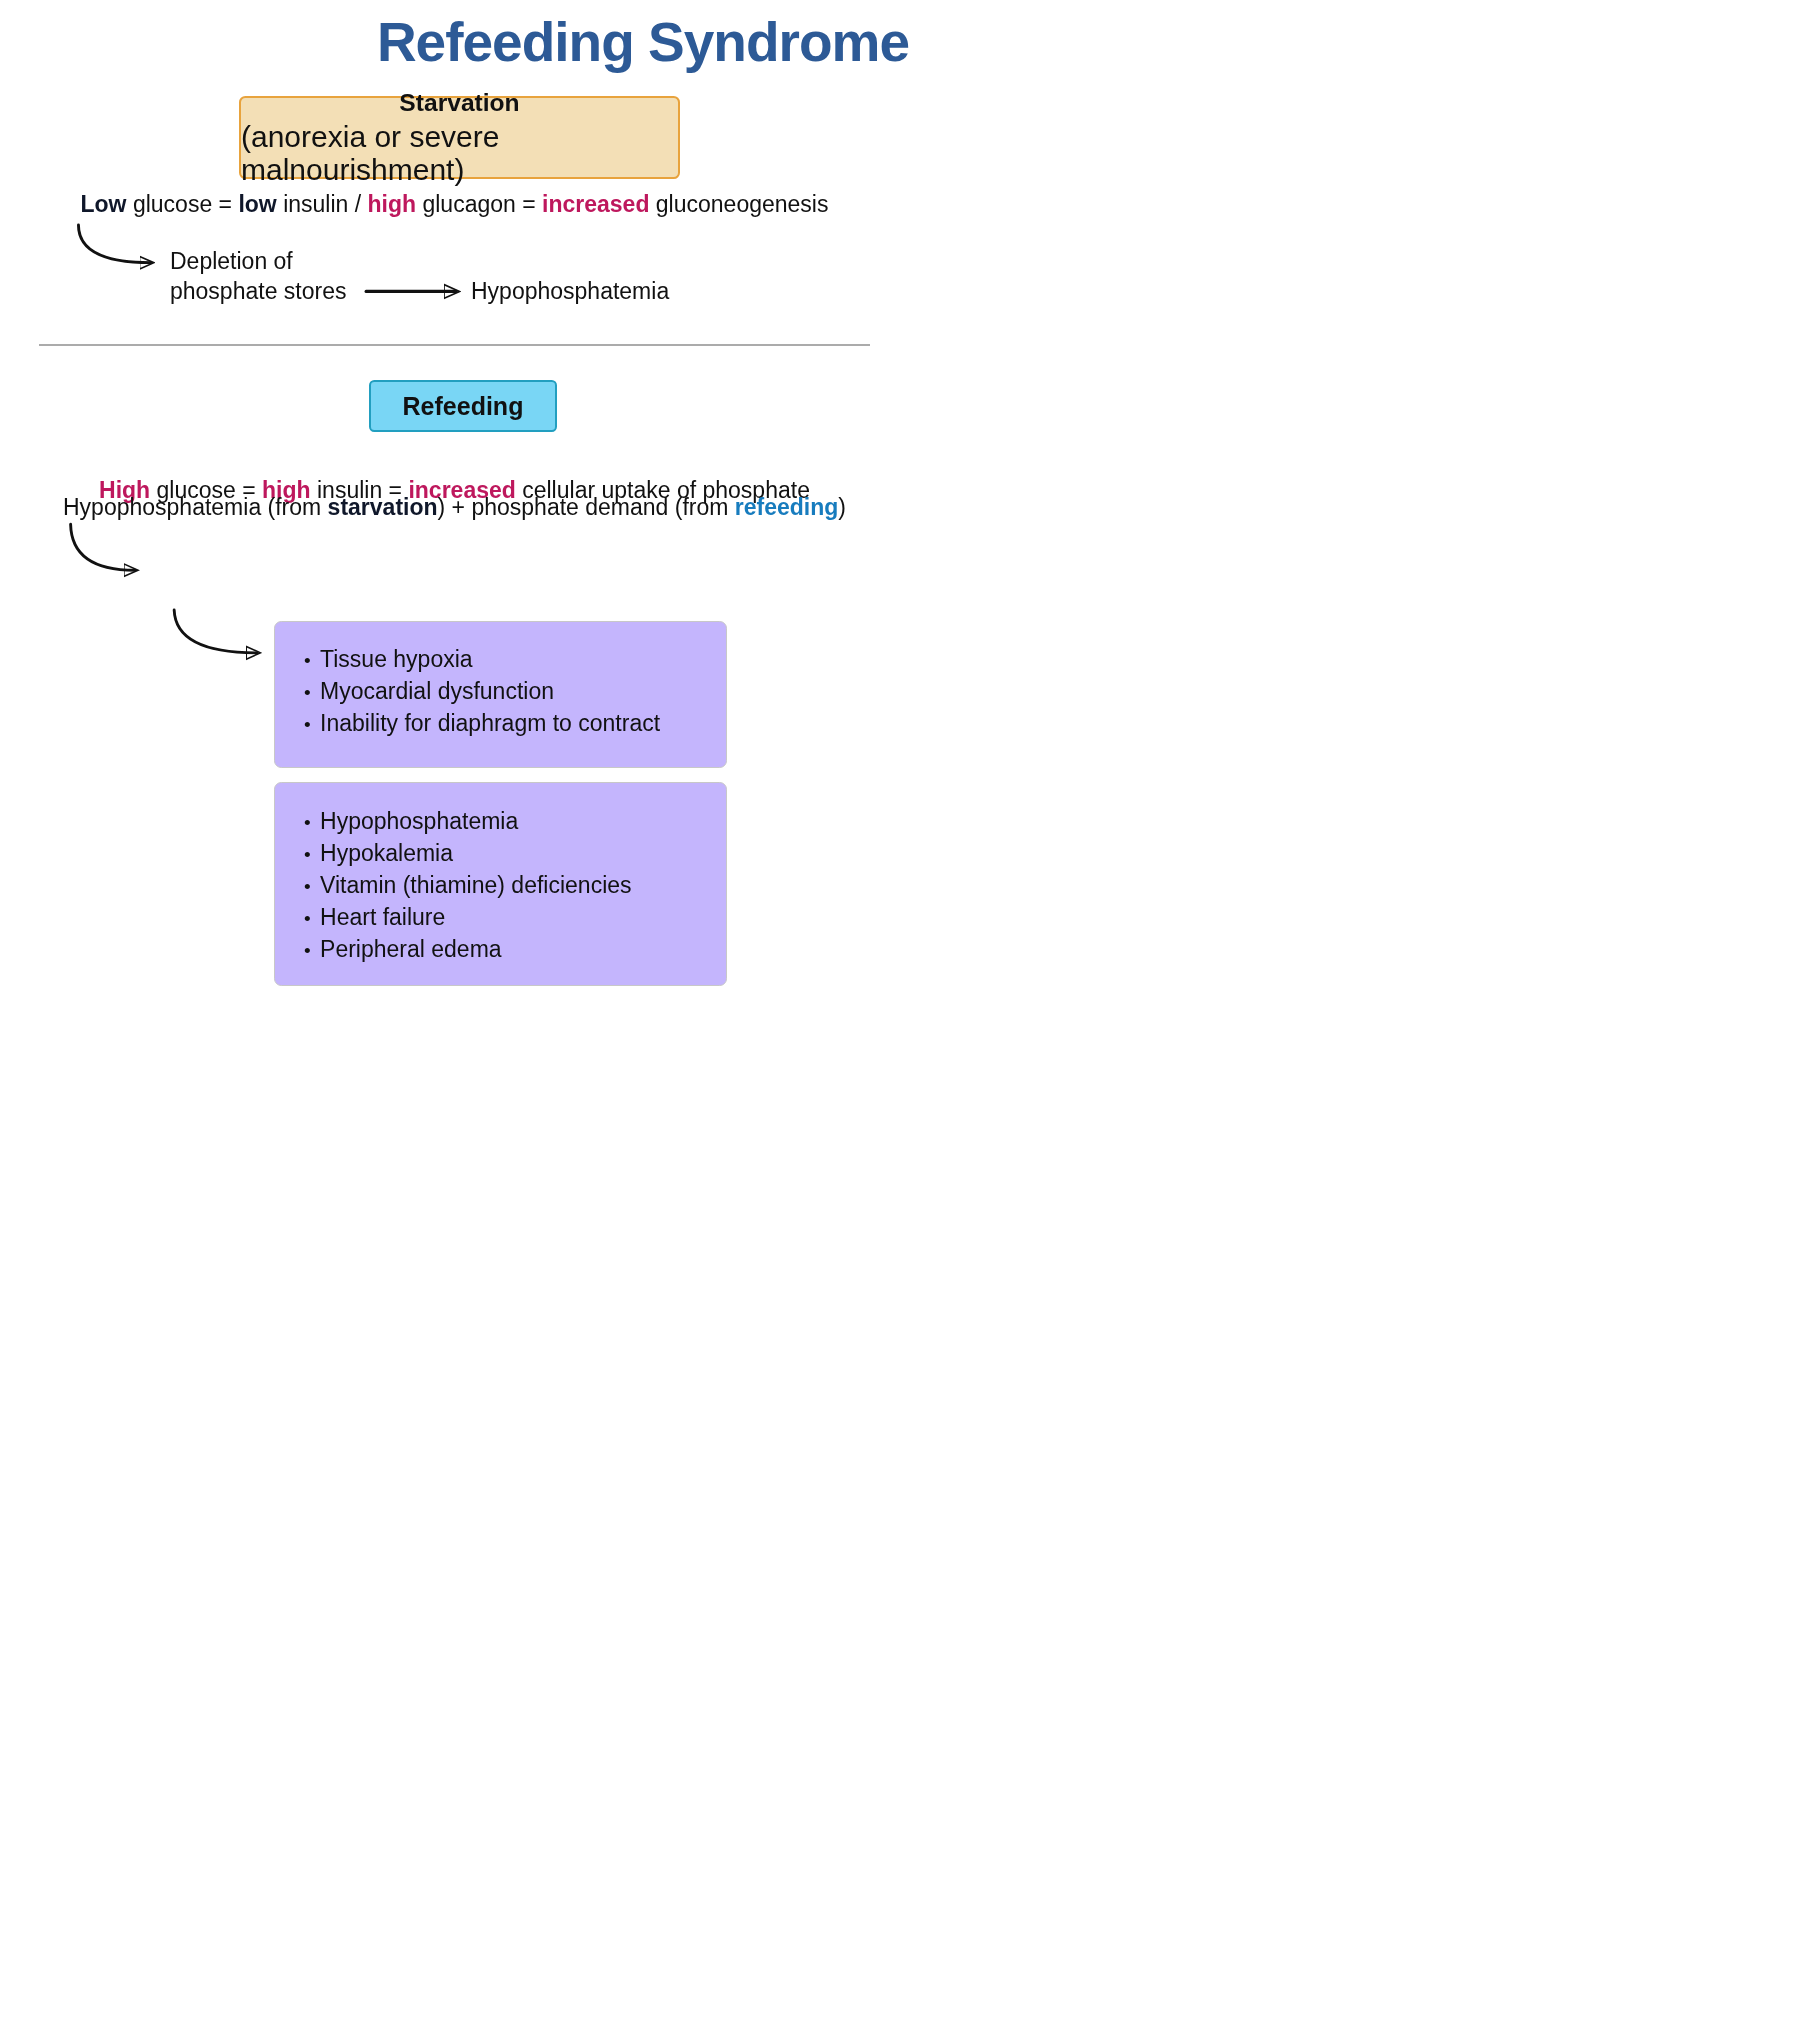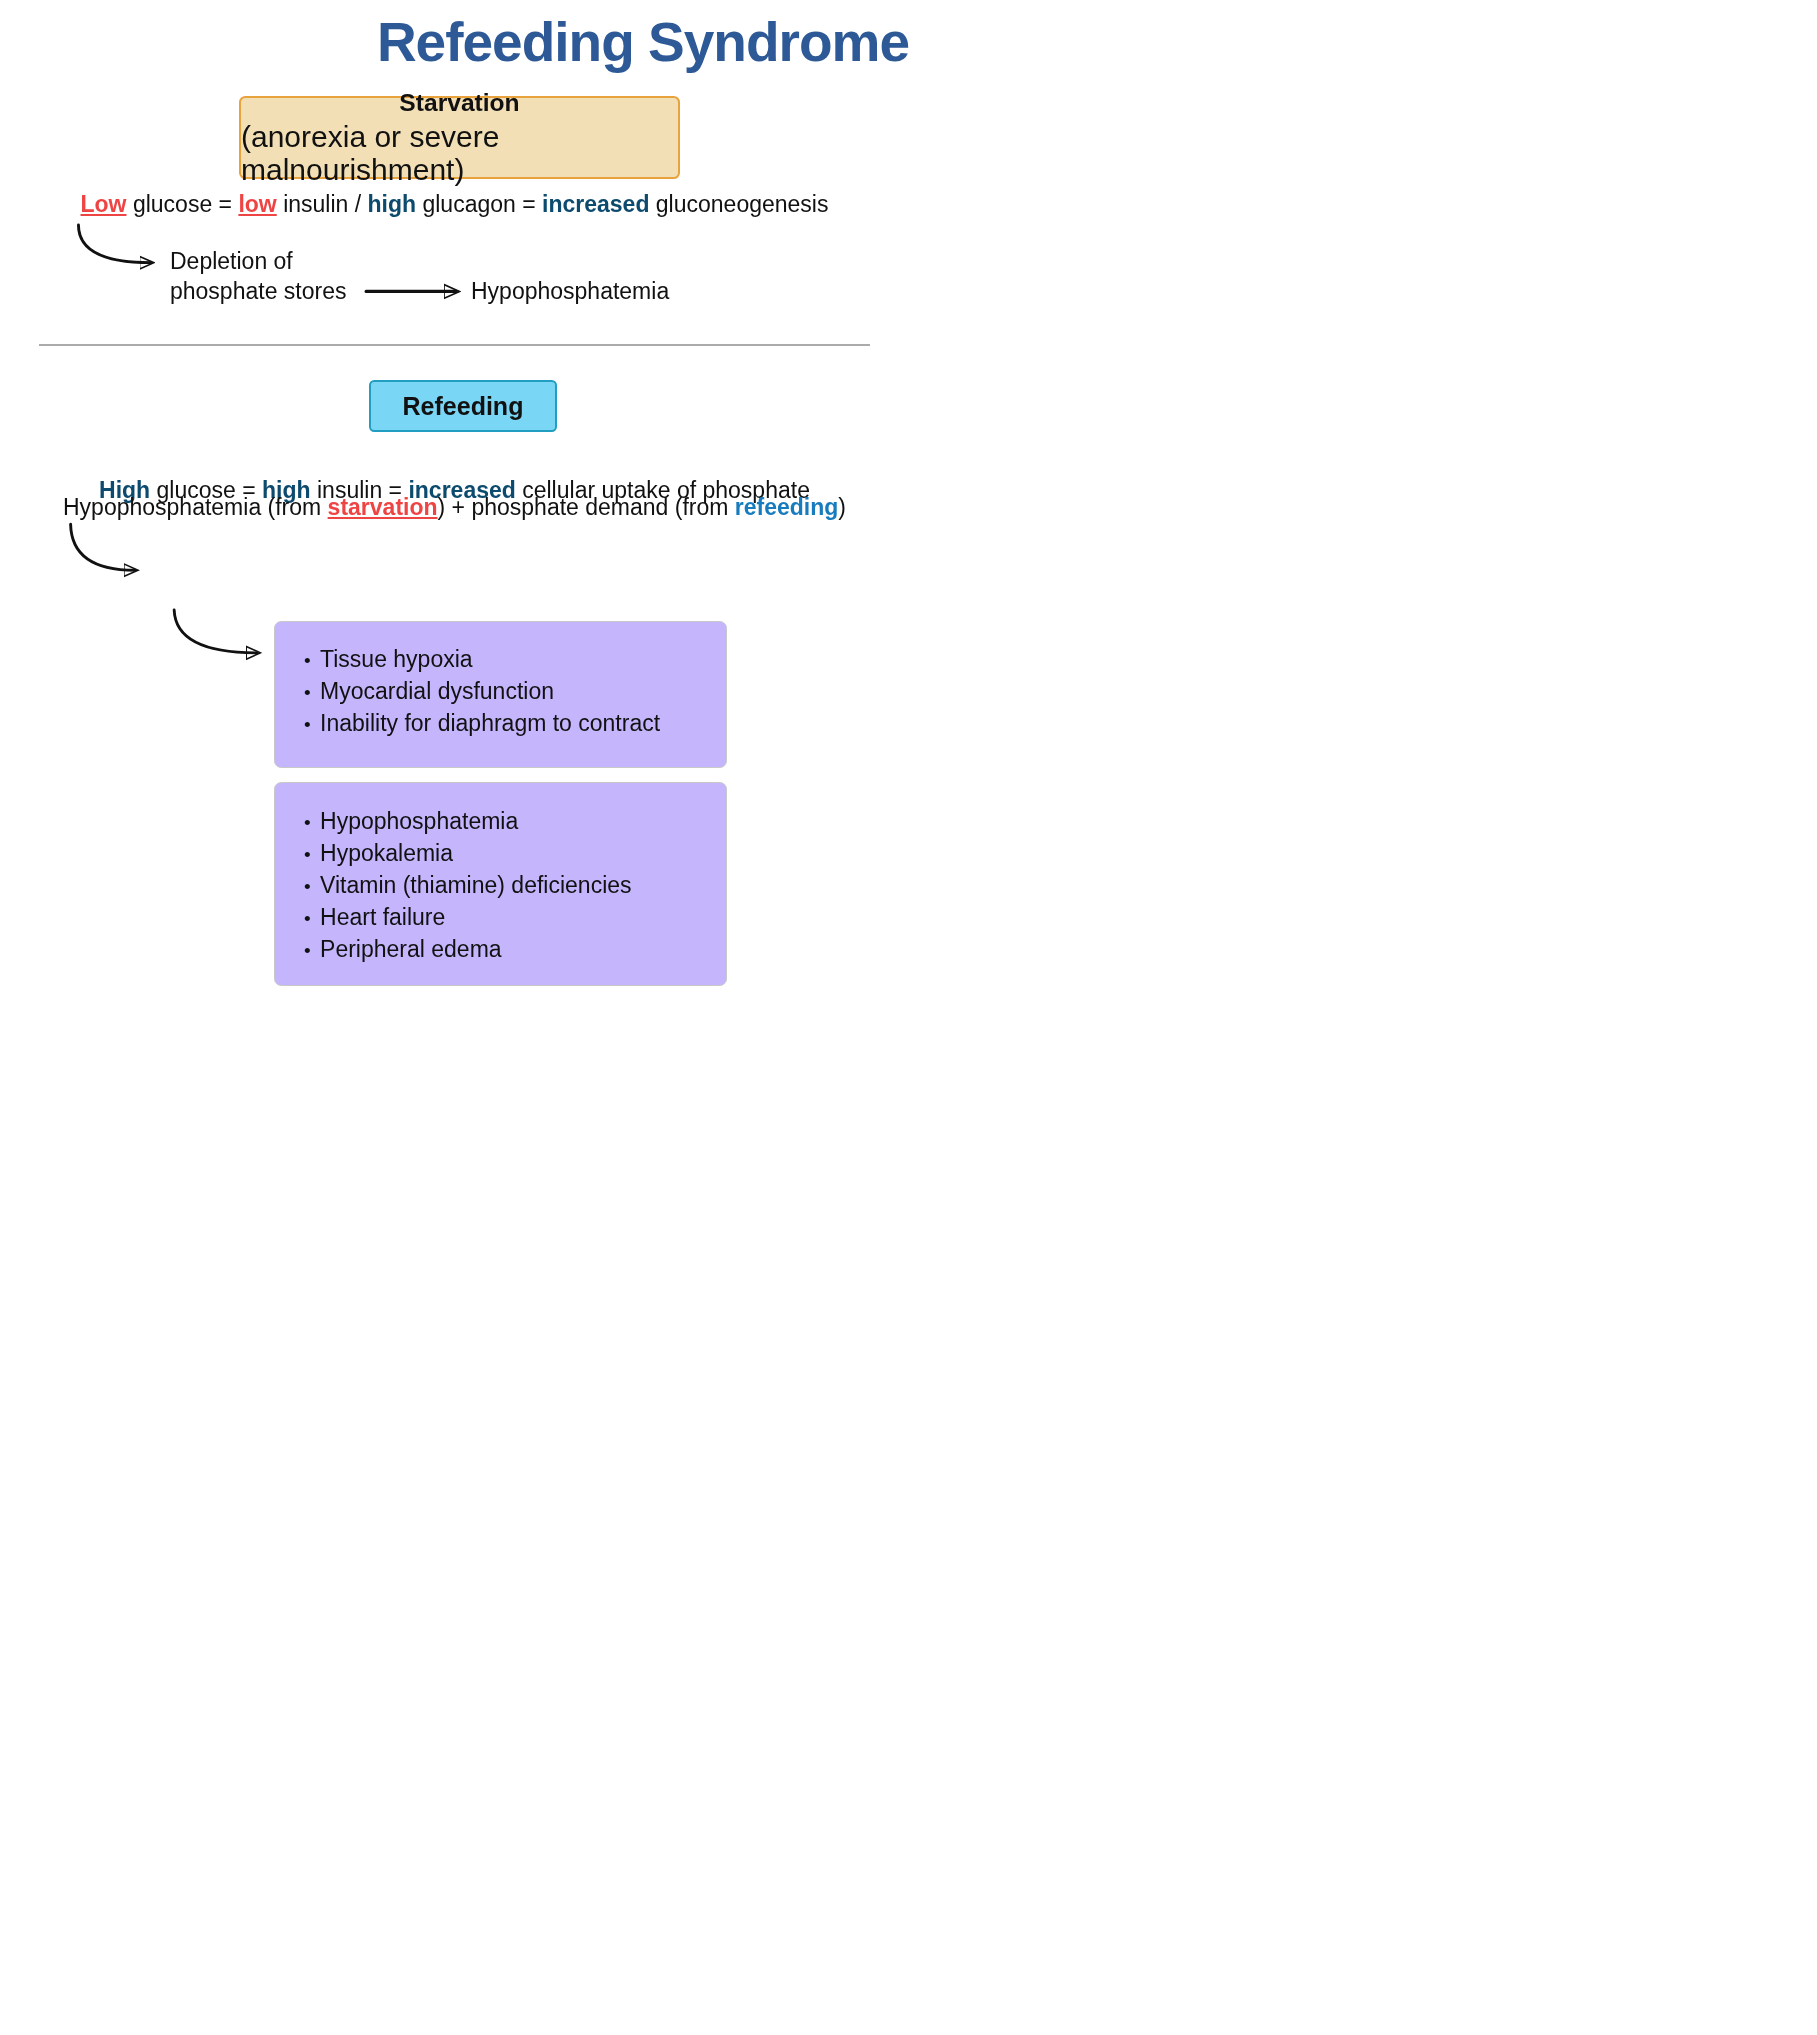--- a/index.html
+++ b/index.html
@@ -21,22 +21,22 @@
   .box-starvation .t1{font-size:24.6px;font-weight:bold;line-height:1.1;}
   .box-starvation .t2{font-size:30px;margin-top:3.1px;line-height:1.1;}
   .eq-line{
     position:absolute;left:0;width:100%;text-align:center;
     font-size:23px;white-space:nowrap;line-height:1.2;
   }
   #eq-low{top:191px;}
   #eq-high{top:445px;margin-top:32px;}
   #eq-combo{top:494px;}
   .seg-plain{color:#111;}
-  .seg-red{color:#ef4444;font-weight:bold;text-decoration:underline;}
-  .seg-green{color:#0c4a6e;font-weight:bold;}
+  .seg-red{color:#0f172a;font-weight:bold;}
+  .seg-green{color:#be185d;font-weight:bold;}
   .seg-blue{color:#177cbe;font-weight:bold;}
   .depletion{position:absolute;left:170px;top:246px;font-size:23px;line-height:30px;}
   .hypo-result{position:absolute;left:471px;top:276px;font-size:23px;line-height:30px;}
   .divider{position:absolute;left:39px;top:344px;width:831px;height:2.1px;background:#ababab;}
   .box-refeeding{
     position:absolute;left:369px;top:380px;width:188px;height:52px;box-sizing:border-box;
     background:#79d6f5;border:2.6px solid #229fc0;border-radius:5.2px;
     display:flex;align-items:center;justify-content:center;
     font-size:25px;font-weight:bold;
   }

